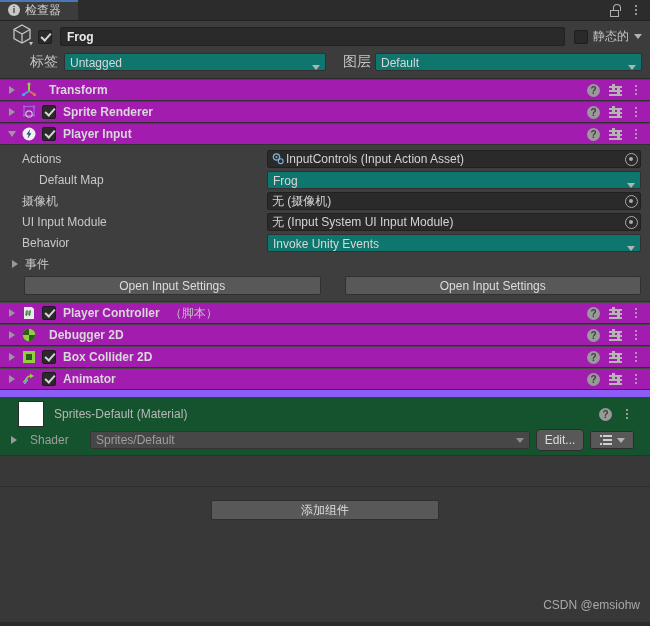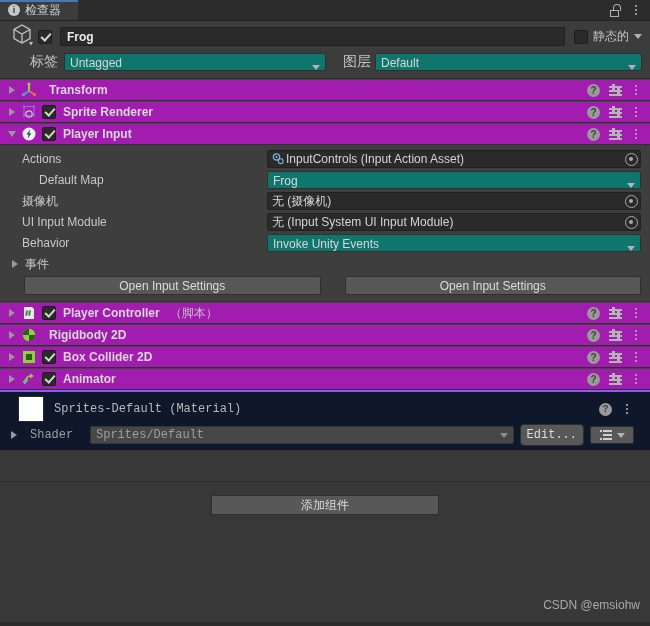--- a/index.html
+++ b/index.html
@@ -190,23 +190,23 @@
   .btn-row { display: flex; gap: 24px; margin-top: 3px; margin-left: 15px; }
   .ubtn {
     flex: 1; height: 19px; background: #585858;
     border: 1px solid #303030; border-radius: 2px;
     display: flex; align-items: center; justify-content: center;
     color: #dcdcdc; font-size: 12px;
   }
 
   
   .mat-block {
-    background: #0f172a; border-bottom: 1px solid #303030;
-    border-top: 2px solid #8b5cf6;
-    padding: 4px 9px 5px 0px; position: relative; font-family: Liberation Mono, monospace;
+    background: #14532d; border-bottom: 1px solid #303030;
+    border-top: 7px solid #8b5cf6;
+    padding: 4px 9px 5px 0px; position: relative;
   }
   .mat-row1 { display: flex; align-items: center; height: 26px; padding-left: 18px; }
   .mat-swatch { width: 26px; height: 26px; background: #ffffff; border: 1px solid #2b2b2b; flex: 0 0 26px; }
   .mat-title { margin-left: 10px; color: #b8b8b8; font-size: 12px; }
   .mat-row1 .comp-right { gap: 10px; }
   .mat-row2 { display: flex; align-items: center; height: 20px; margin-top: 3px; padding-left: 8px; }
   .mat-foldout { width: 12px; flex: 0 0 12px; display: flex; align-items: center; justify-content: center; }
   .shader-label { margin-left: 10px; width: 60px; flex: 0 0 60px; color: #9e9e9e; font-size: 12px; }
   .shader-popup { flex: 1; height: 18px; background: #474747; border: 1px solid #343434; border-radius: 2px;
     display: flex; align-items: center; padding: 0 5px; color: #9e9e9e; font-size: 12px; }
@@ -498,21 +498,21 @@
     <span class="foldout">
         <span class="tri-right"></span>
       </span>
     <span class="comp-icon">
       <svg width="16" height="16" viewBox="0 0 16 16">
         <circle cx="8" cy="8" r="6.2" fill="#8ed13d"></circle>
         <path d="M8 8 L8 1.8 A6.2 6.2 0 0 0 1.8 8 Z" fill="#2f5b18"></path>
         <path d="M8 8 L8 14.2 A6.2 6.2 0 0 0 14.2 8 Z" fill="#2f5b18"></path>
       </svg>
     </span>
-    <span class="comp-title">Rigidbody 2D</span>
+    <span class="comp-title">Debugger 2D</span>
     <span class="comp-right">
       <span class="help-icon">?</span>
       <span class="preset-icon">
           <i></i>
           <i></i>
           <i></i>
           <b></b>
           <b></b>
         </span>
       <span class="kebab">

